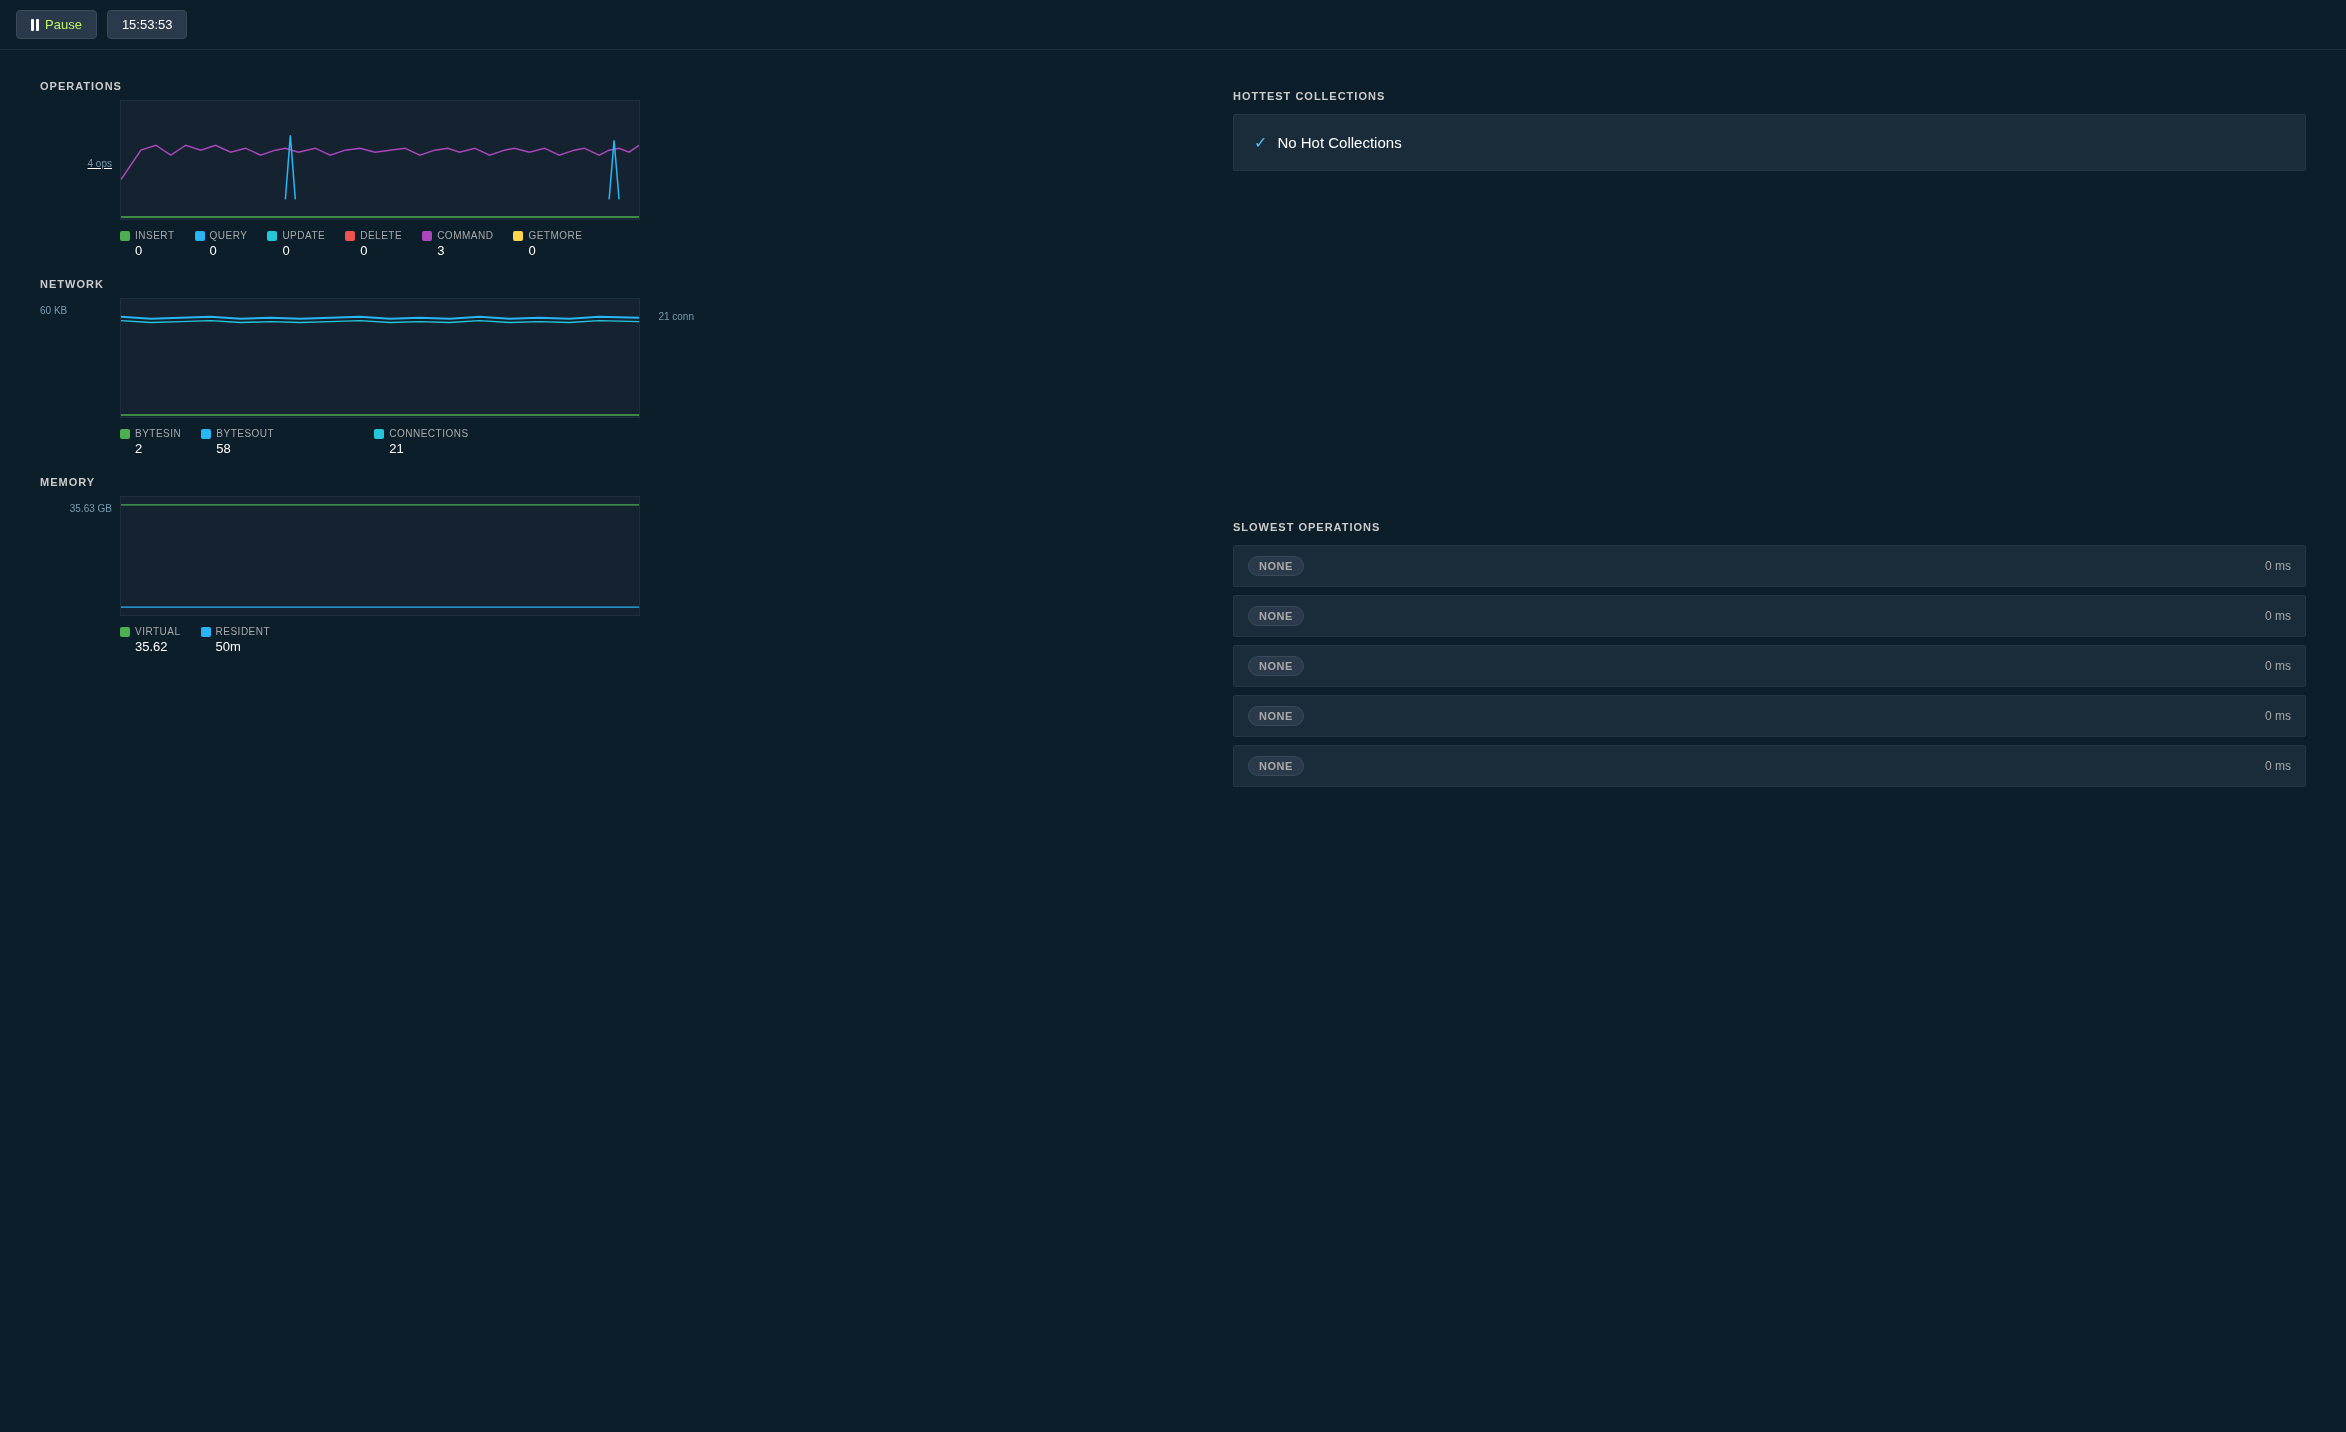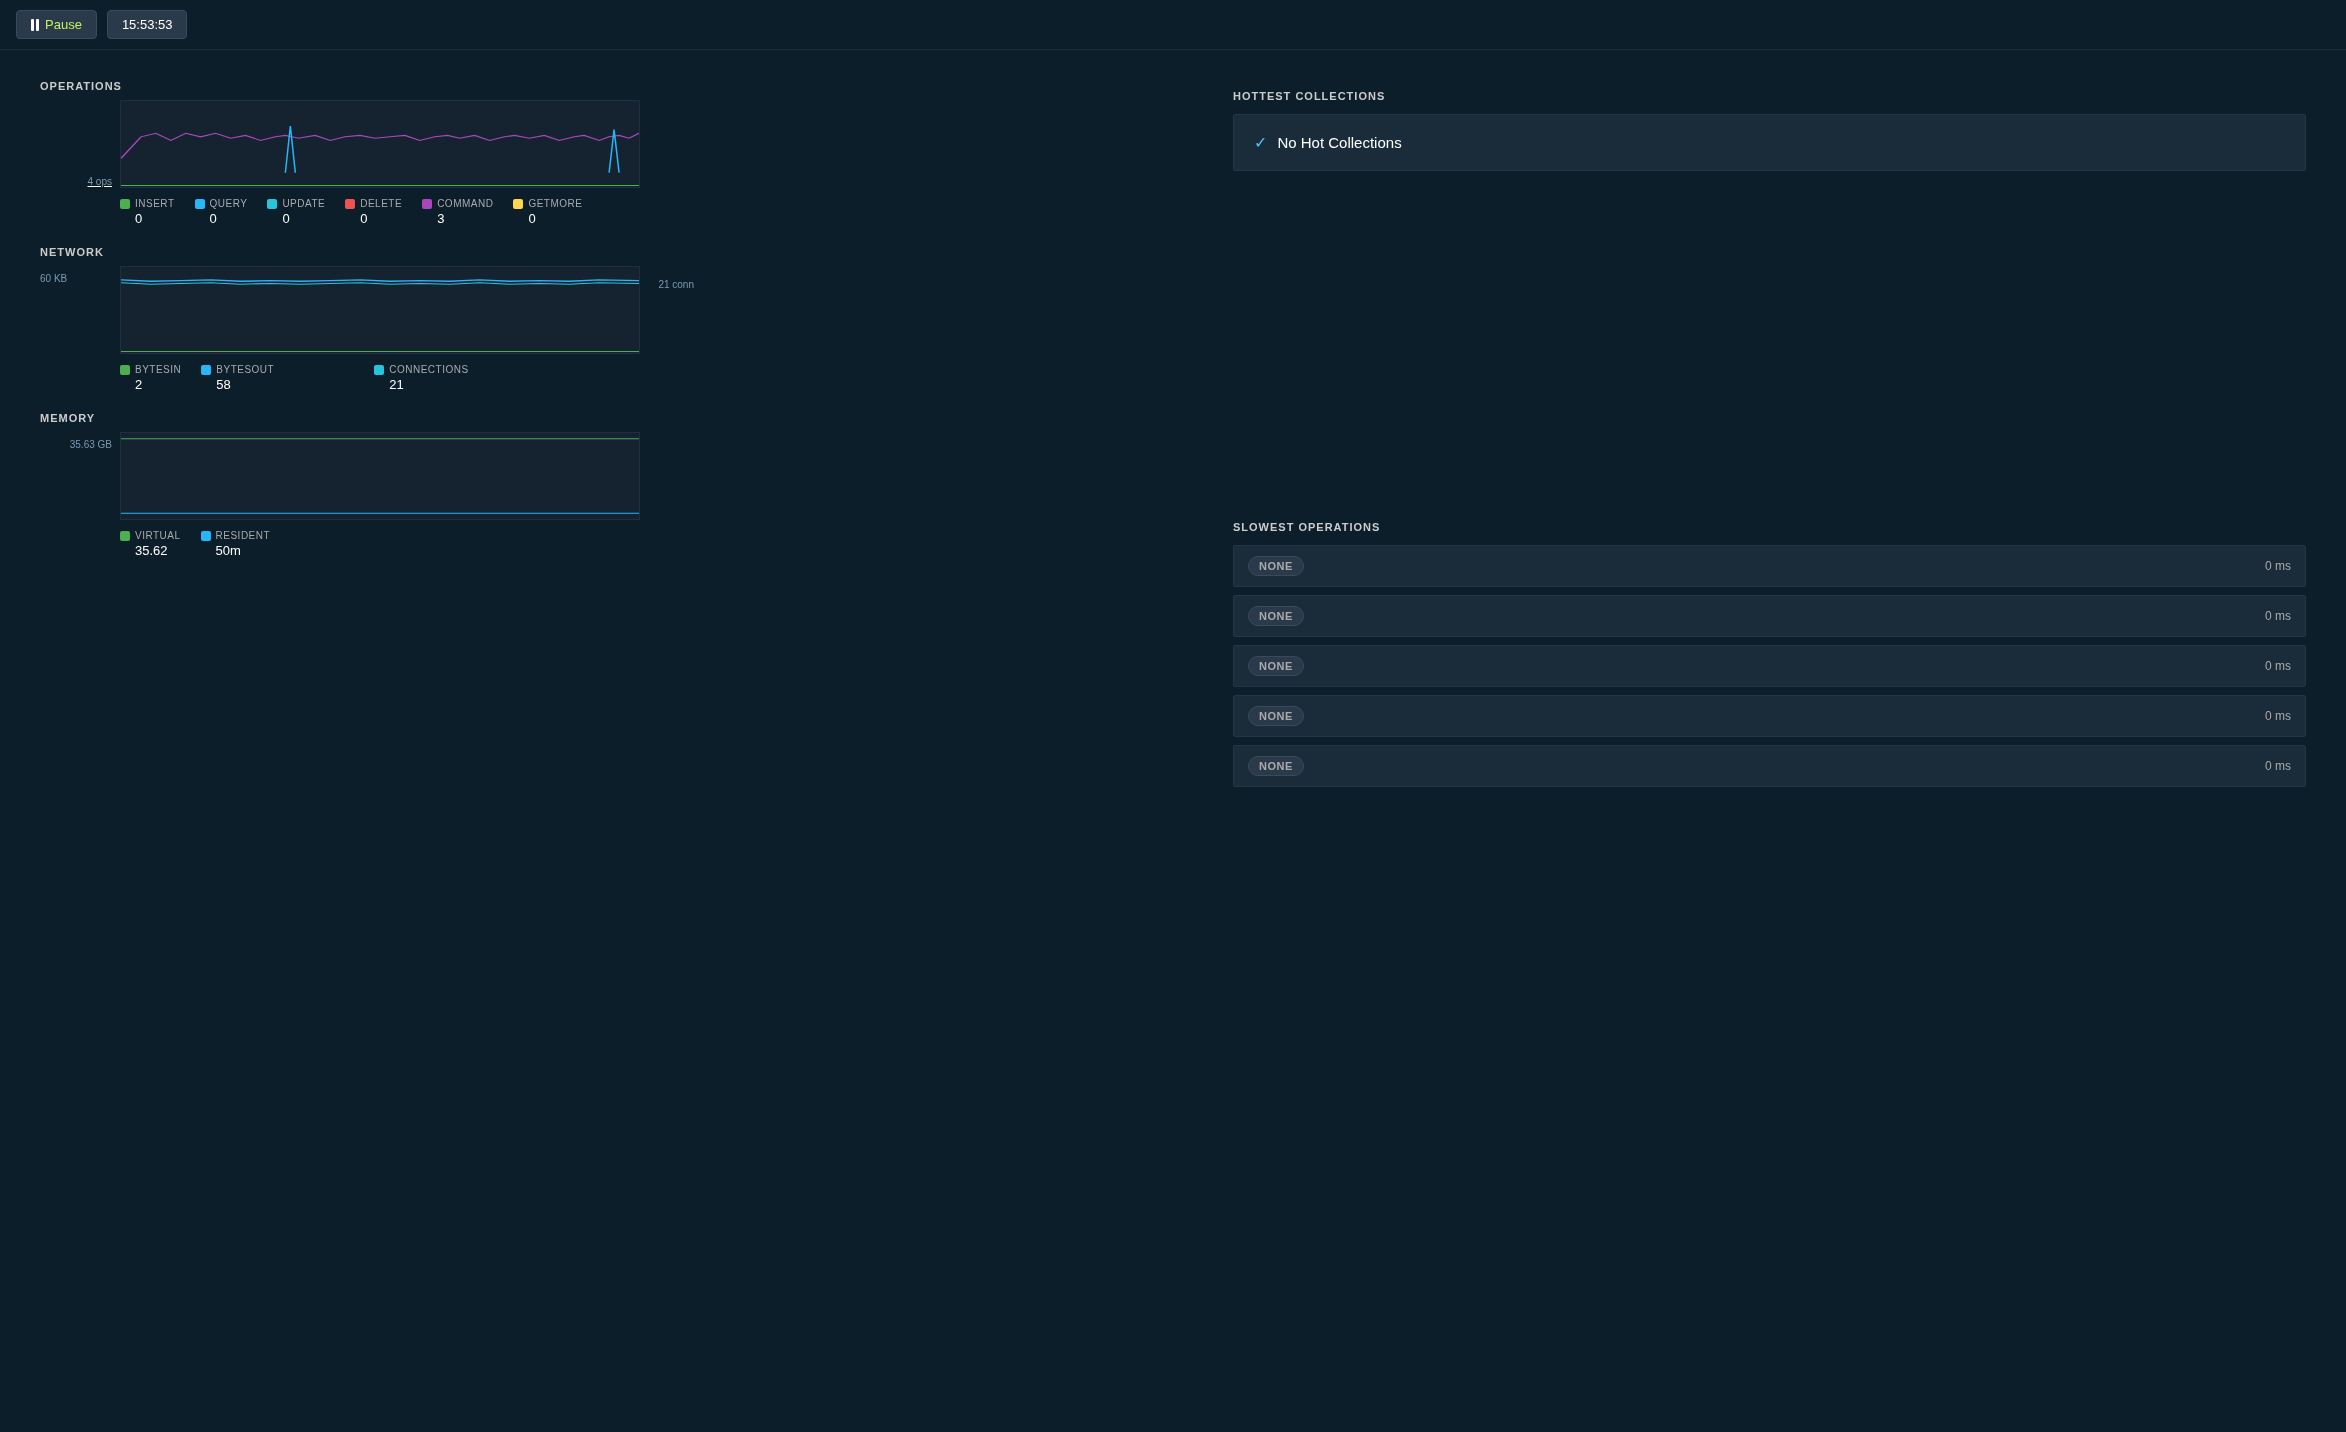--- a/index.html
+++ b/index.html
@@ -81,21 +81,21 @@
       font-weight: bold;
       letter-spacing: 1px;
       color: #ccc;
       margin-bottom: 8px;
     }
 
     .chart-container {
       position: relative;
       background: #7f1d1d;
       border: 1px solid #1e3040;
-      height: 88px;
+      height: 120px;
       width: 520px;
     }
 
     .chart-y-label {
       position: absolute;
       left: -55px;
       top: 8px;
       font-size: 10px;
       color: #7a9ab0;
     }
@@ -220,21 +220,21 @@
     <span>15:53:53</span>
   </div>
 </div>
 
 <div class="main-content">
 
   <div class="left-panel">
 
     <div class="chart-section">
       <div class="chart-title">OPERATIONS</div>
-      <div style="position:relative; display:flex; align-items:flex-end;text-decoration:underline;">
+      <div style="position:relative; display:flex; align-items:center;text-decoration:underline;">
         <div style="position:relative; width:80px; text-align:right; padding-right:8px; padding-top:5px;">
           <span class="chart-y-label" style="position:static; font-size:10px; color:#7a9ab0;">4 ops</span>
         </div>
         <div class="chart-container">
           <svg class="chart-svg" viewBox="0 0 520 120" preserveAspectRatio="none">
 
             <rect width="520" height="120" fill="#152330"></rect>
 
             <polyline points="0,80 20,50 35,45 50,55 65,45 80,50 95,45 110,52 125,48 140,55 155,50 165,48 178,52 195,48 210,55 225,50 240,48 255,52 270,50 285,48 300,55 315,50 328,48 340,52 355,48 370,55 385,50 395,48 410,52 425,48 440,55 455,50 465,48 480,55 490,50 500,48 510,52 520,45" fill="none" stroke="#ab47bc" stroke-width="1.5"></polyline>
 

